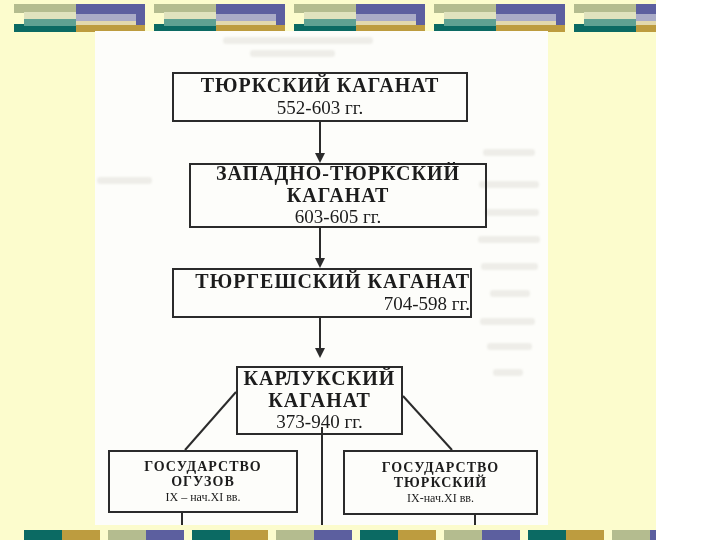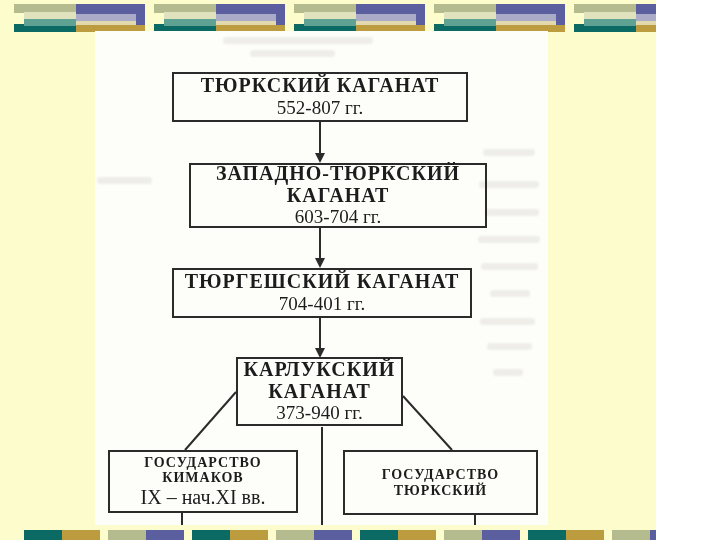--- a/index.html
+++ b/index.html
@@ -49,26 +49,26 @@
   .fbox {
     position:absolute; box-sizing:border-box;
     border:2px solid var(--line-color, #2B2B2B);
     background:transparent; color:#1c1c1c;
     display:flex; flex-direction:column; align-items:center; justify-content:center;
     text-align:center;
   }
   .fbox .title { font-weight:bold; font-size:20px; letter-spacing:1px; line-height:1.08; white-space:nowrap; }
   .fbox .dates { font-size:19px; line-height:1.1; margin-top:1px; white-space:nowrap; }
   .fbox.small .title { font-size:14px; letter-spacing:1px; }
-  .fbox.small .dates { font-size:20px;font-family:Liberation Serif, serif; }
+  .fbox.small .dates { font-size:12px;font-family:Liberation Serif, serif; }
 
   .box-1 { left:77px;  top:41px;  width:296px; height:50px; }
   .box-2 { left:94px;  top:132px; width:298px; height:65px; }
-  .box-3 { left:77px;  top:237px; width:300px; height:50px; }
-  .box-4 { left:141px; top:326px; width:167px; height:69px; }
+  .box-3 { left:77px;  top:237px; width:300px; height:50px;align-items:flex-end; }
+  .box-4 { left:141px; top:335px; width:167px; height:69px; }
   .box-5 { left:13px;  top:419px; width:190px; height:63px; }
   .box-6 { left:248px; top:419px; width:195px; height:65px; }
 </style>
 </head>
 <body>
 
 <div class="slide">
 
   <div class="top-border">
     <div class="border-unit">
@@ -152,49 +152,50 @@
       <polygon points="225,327 220,317 230,317" fill="#2B2B2B"></polygon>
       <line x1="141" y1="361" x2="90" y2="419" stroke="#2B2B2B" stroke-width="2"></line>
       <line x1="308" y1="365" x2="357" y2="419" stroke="#2B2B2B" stroke-width="2"></line>
       <line x1="227" y1="396" x2="227" y2="494" stroke="#2B2B2B" stroke-width="2"></line>
       <line x1="87" y1="482" x2="87" y2="494" stroke="#2B2B2B" stroke-width="2"></line>
       <line x1="380" y1="484" x2="380" y2="494" stroke="#2B2B2B" stroke-width="2"></line>
     </svg>
 
     <div class="fbox box-1">
       <div class="title">ТЮРКСКИЙ КАГАНАТ</div>
-      <div class="dates">552-807 гг.</div>
+      <div class="dates">552-603 гг.</div>
     </div>
 
     <div class="fbox box-2">
       <div class="title">ЗАПАДНО-ТЮРКСКИЙ</div>
       <div class="title">КАГАНАТ</div>
-      <div class="dates">603-704 гг.</div>
+      <div class="dates">603-605 гг.</div>
     </div>
 
     <div class="fbox box-3">
       <div class="title">ТЮРГЕШСКИЙ КАГАНАТ</div>
-      <div class="dates">704-401 гг.</div>
+      <div class="dates">704-598 гг.</div>
     </div>
 
     <div class="fbox box-4">
       <div class="title">КАРЛУКСКИЙ</div>
       <div class="title">КАГАНАТ</div>
       <div class="dates">373-940 гг.</div>
     </div>
 
     <div class="fbox small box-5">
       <div class="title">ГОСУДАРСТВО</div>
-      <div class="title">КИМАКОВ</div>
+      <div class="title">ОГУЗОВ</div>
       <div class="dates">IX – нач.XI вв.</div>
     </div>
 
     <div class="fbox small box-6">
       <div class="title">ГОСУДАРСТВО</div>
       <div class="title">ТЮРКСКИЙ</div>
+      <div class="dates">IX-нач.XI вв.</div>
     </div>
 
   </div>
 
   <div class="bottom-border">
     <div class="seg-teal"></div>
     <div class="seg-gold"></div>
     <div class="seg-gap"></div>
     <div class="seg-sage"></div>
     <div class="seg-purple"></div>

